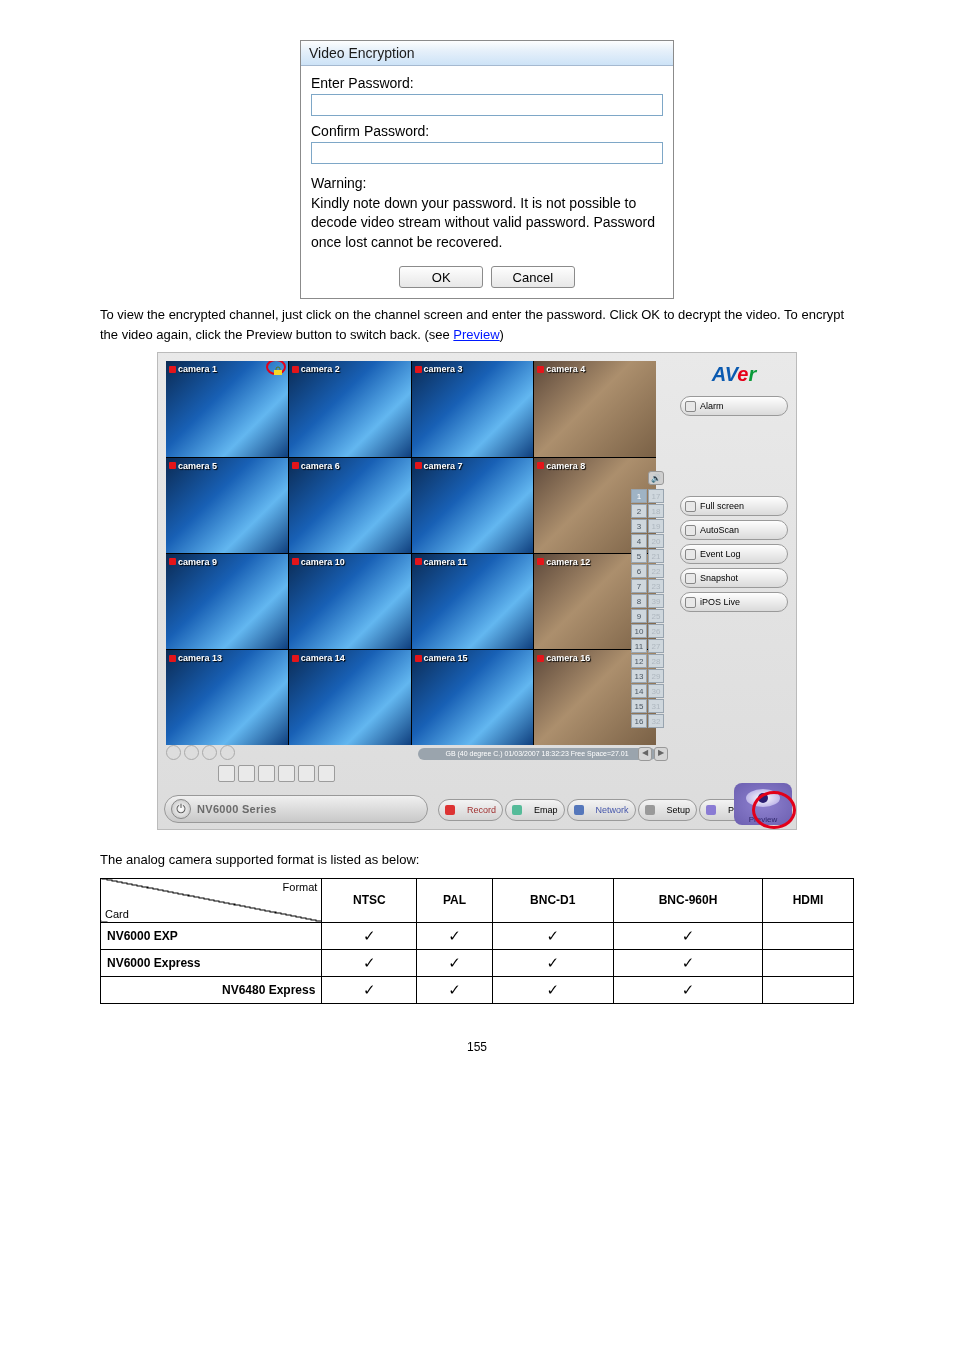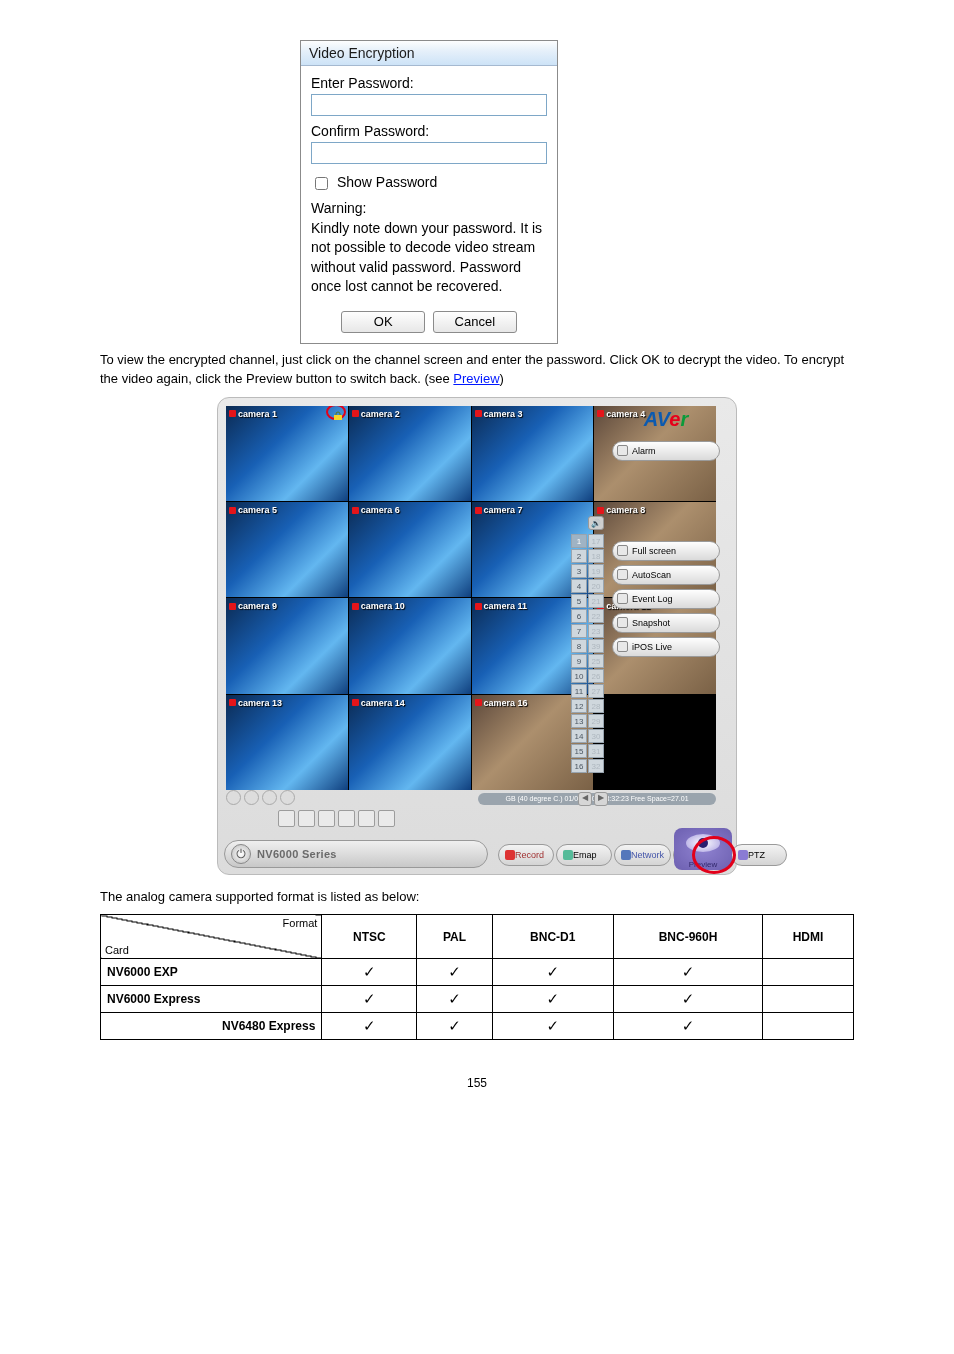--- a/index.html
+++ b/index.html
@@ -13,21 +13,21 @@
     width: 954px;
   }
   .page {
     padding: 40px 100px 40px 100px;
   }
   .txt { display: inline; }
 
   
   .dialog-wrap { margin-left: 200px; margin-bottom: 6px; }
   .dialog {
-    width: 258px;
+    width: 374px;
     border: 1px solid #8b8b8b;
     background: #fff;
     font-family: Tahoma, "Segoe UI", sans-serif;
   }
   .dialog-title {
     background: linear-gradient(#fdfefe, #e6f0fa 40%, #cde3f7);
     border-bottom: 1px solid #a5b9d0;
     padding: 4px 8px;
     font-size: 14px;
     color: #1a1a1a;
@@ -66,25 +66,25 @@
     margin: 0 2px;
   }
   .lock-ico svg { display: block; }
 
   .link { color: #0018ff; text-decoration: underline; }
 
   .center-row { text-align: center; margin: 4px 0 10px 0; }
 
   
   .app {
-    width: 520px; height: 478px;
-    margin: 0 auto 12px auto;
+    width: 640px; height: 478px;
+    margin: 0 auto 20px auto;
     background: linear-gradient(#e9e9e9, #dcdcdc);
     border: 1px solid #bbb;
-    border-radius: 12px;
+    border-radius: 0;
     position: relative;
     font-family: Tahoma, sans-serif;
   }
   .app-grid {
     position: absolute;
     left: 8px; top: 8px;
     width: 490px; height: 384px;
     background: #000;
     display: grid;
     grid-template-columns: repeat(4, 1fr);
@@ -146,30 +146,30 @@
   .model { font-size: 11px; color: #6a6a6a; font-weight: bold; letter-spacing: 0.3px; }
   .bottom-btns {
     position: absolute; left: 280px; bottom: 8px;
     display: flex; gap: 2px;
   }
   .bbtn {
     height: 22px; min-width: 56px;
     background: linear-gradient(#f3f3f3,#d4d4d4);
     border: 1px solid #9a9a9a; border-radius: 11px;
     font-size: 9px; padding: 0 6px;
-    display: flex; align-items: center; gap: 0;
+    display: flex; align-items: center; gap: 12px;
   }
   .bbtn-ico { width: 10px; height: 10px; border-radius: 2px; }
   .bbtn.rec .bbtn-ico{ background:#d33; } .bbtn.rec{ color:#a03030; }
   .bbtn.emap .bbtn-ico{ background:#5b9; }
   .bbtn.net .bbtn-ico{ background:#57b; } .bbtn.net{ color:#4455aa; }
   .bbtn.setup .bbtn-ico{ background:#999; }
   .bbtn.ptz .bbtn-ico{ background:#8a7bd4; }
   .right-pane {
-    position: absolute; right: 8px; top: 6px; bottom: 48px; width: 124px;
+    position: absolute; right: 0; top: 6px; bottom: 48px; width: 124px;
   }
   .logo { font-size: 20px; font-weight: bold; font-style: italic; text-align: center; margin: 4px 0 10px 0; }
   .logo .a{ color:#0b5ab0;} .logo .v{color:#0b5ab0;} .logo .e{color:#e6001a;} .logo .r{color:#0b9b3a;}
   .rbtn {
     width: 108px; height: 20px; border: 1px solid #9a9a9a; border-radius: 10px;
     background: linear-gradient(#fefefe,#dadada);
     font-size: 9px; margin: 4px auto; display: flex; align-items: center; gap: 4px;
     padding-left: 4px;
   }
   .rbtn-ico { width: 11px; height: 11px; border: 1px solid #888; border-radius: 2px; background: #e8e8e8; }
@@ -240,24 +240,20 @@
 <div class="page">
 
   <div class="dialog-wrap">
     <div class="dialog">
       <div class="dialog-title">Video Encryption</div>
       <div class="dialog-body">
         <div class="dlg-label">Enter Password:</div>
         <input class="dlg-input" type="text" style="">
         <div class="dlg-label">Confirm Password:</div>
         <input class="dlg-input" type="text" style="">
-        <div class="chk-row">
-          <input type="checkbox" style="">
-          <span>Show Password</span>
-        </div>
         <div class="warn">
           <span>Warning:</span><br>
           <span>Kindly note down your password. It is not possible to decode video stream without valid password. Password once lost cannot be recovered.</span>
         </div>
       </div>
       <div class="dlg-buttons">
         <button class="dlg-btn">OK</button>
         <button class="dlg-btn">Cancel</button>
       </div>
     </div>
@@ -352,20 +348,26 @@
           <div class="cam">
             <div class="cam-label">
               <span class="cam-dot"></span>
               <span>camera 13</span>
             </div>
           </div>
           <div class="cam">
             <div class="cam-label">
               <span class="cam-dot"></span>
               <span>camera 14</span>
+            </div>
+          </div>
+          <div class="cam">
+            <div class="cam-label">
+              <span class="cam-dot"></span>
+              <span>camera 15</span>
             </div>
           </div>
           <div class="cam store">
             <div class="cam-label">
               <span class="cam-dot"></span>
               <span>camera 16</span>
             </div>
           </div>
         </div>
 

